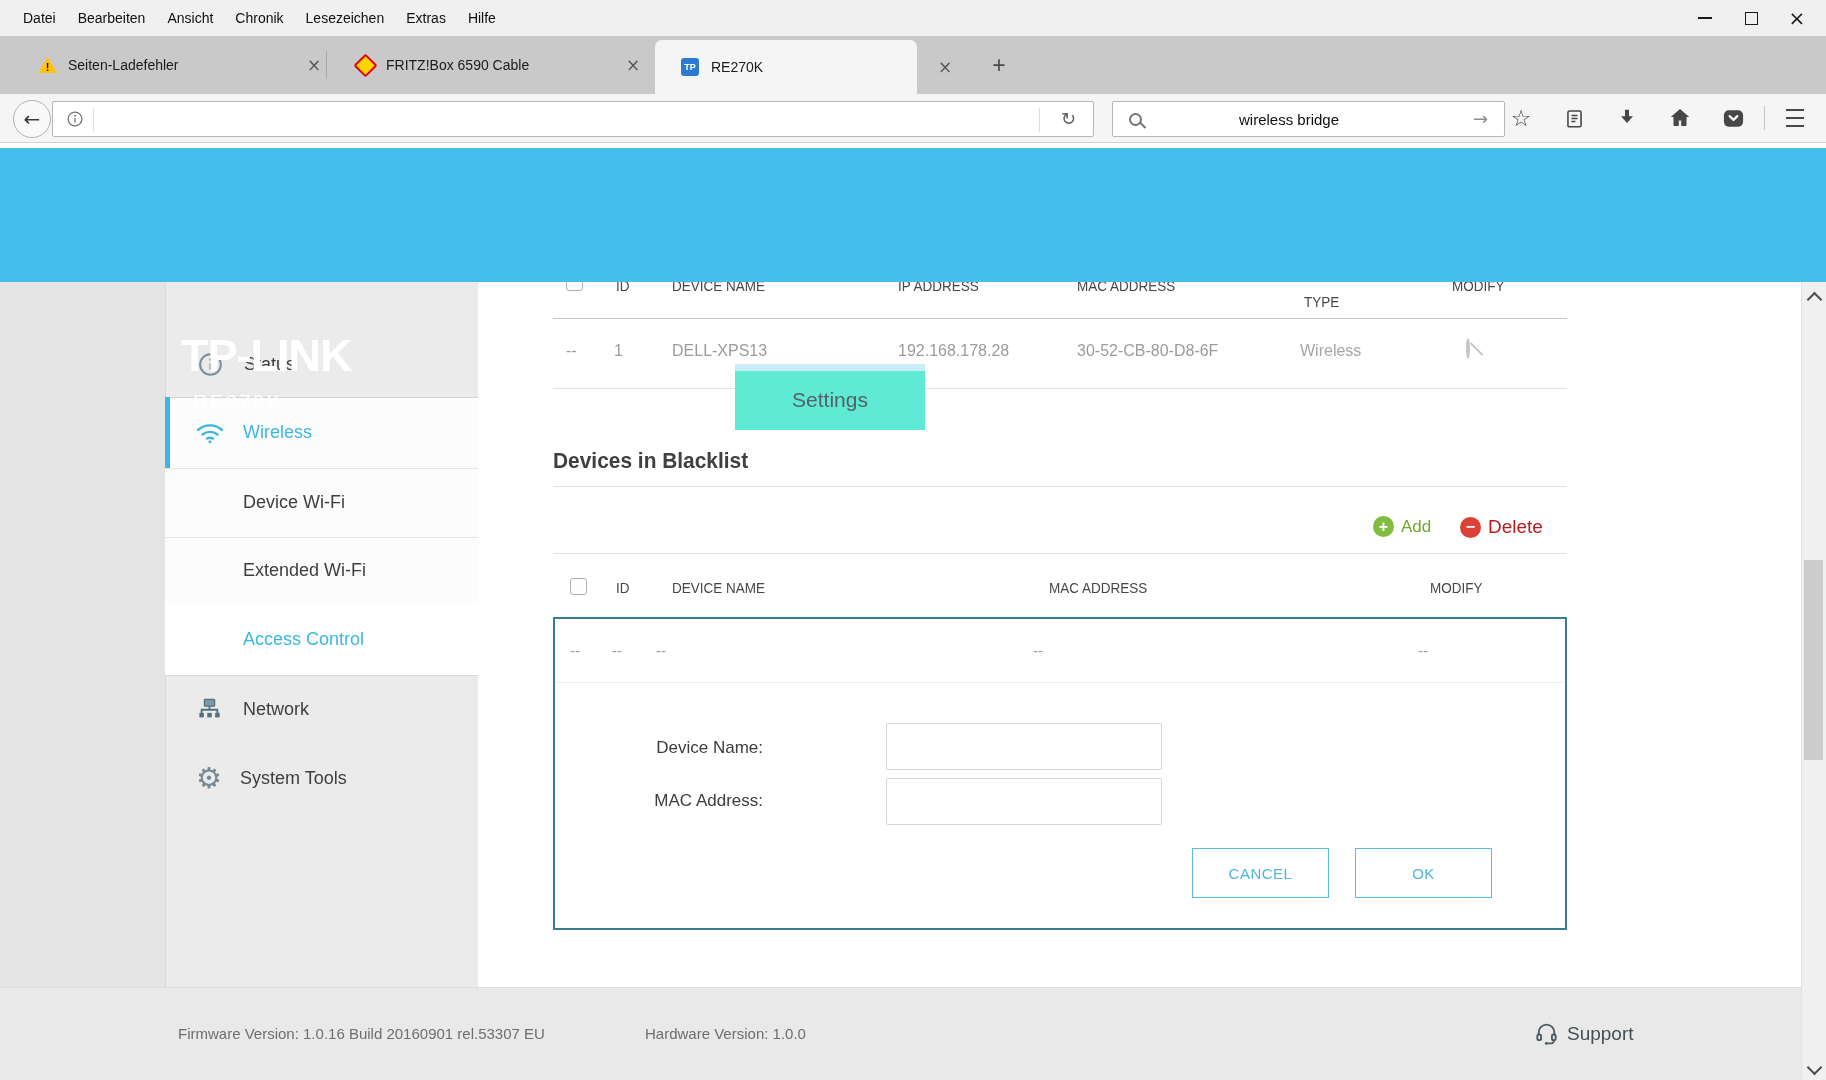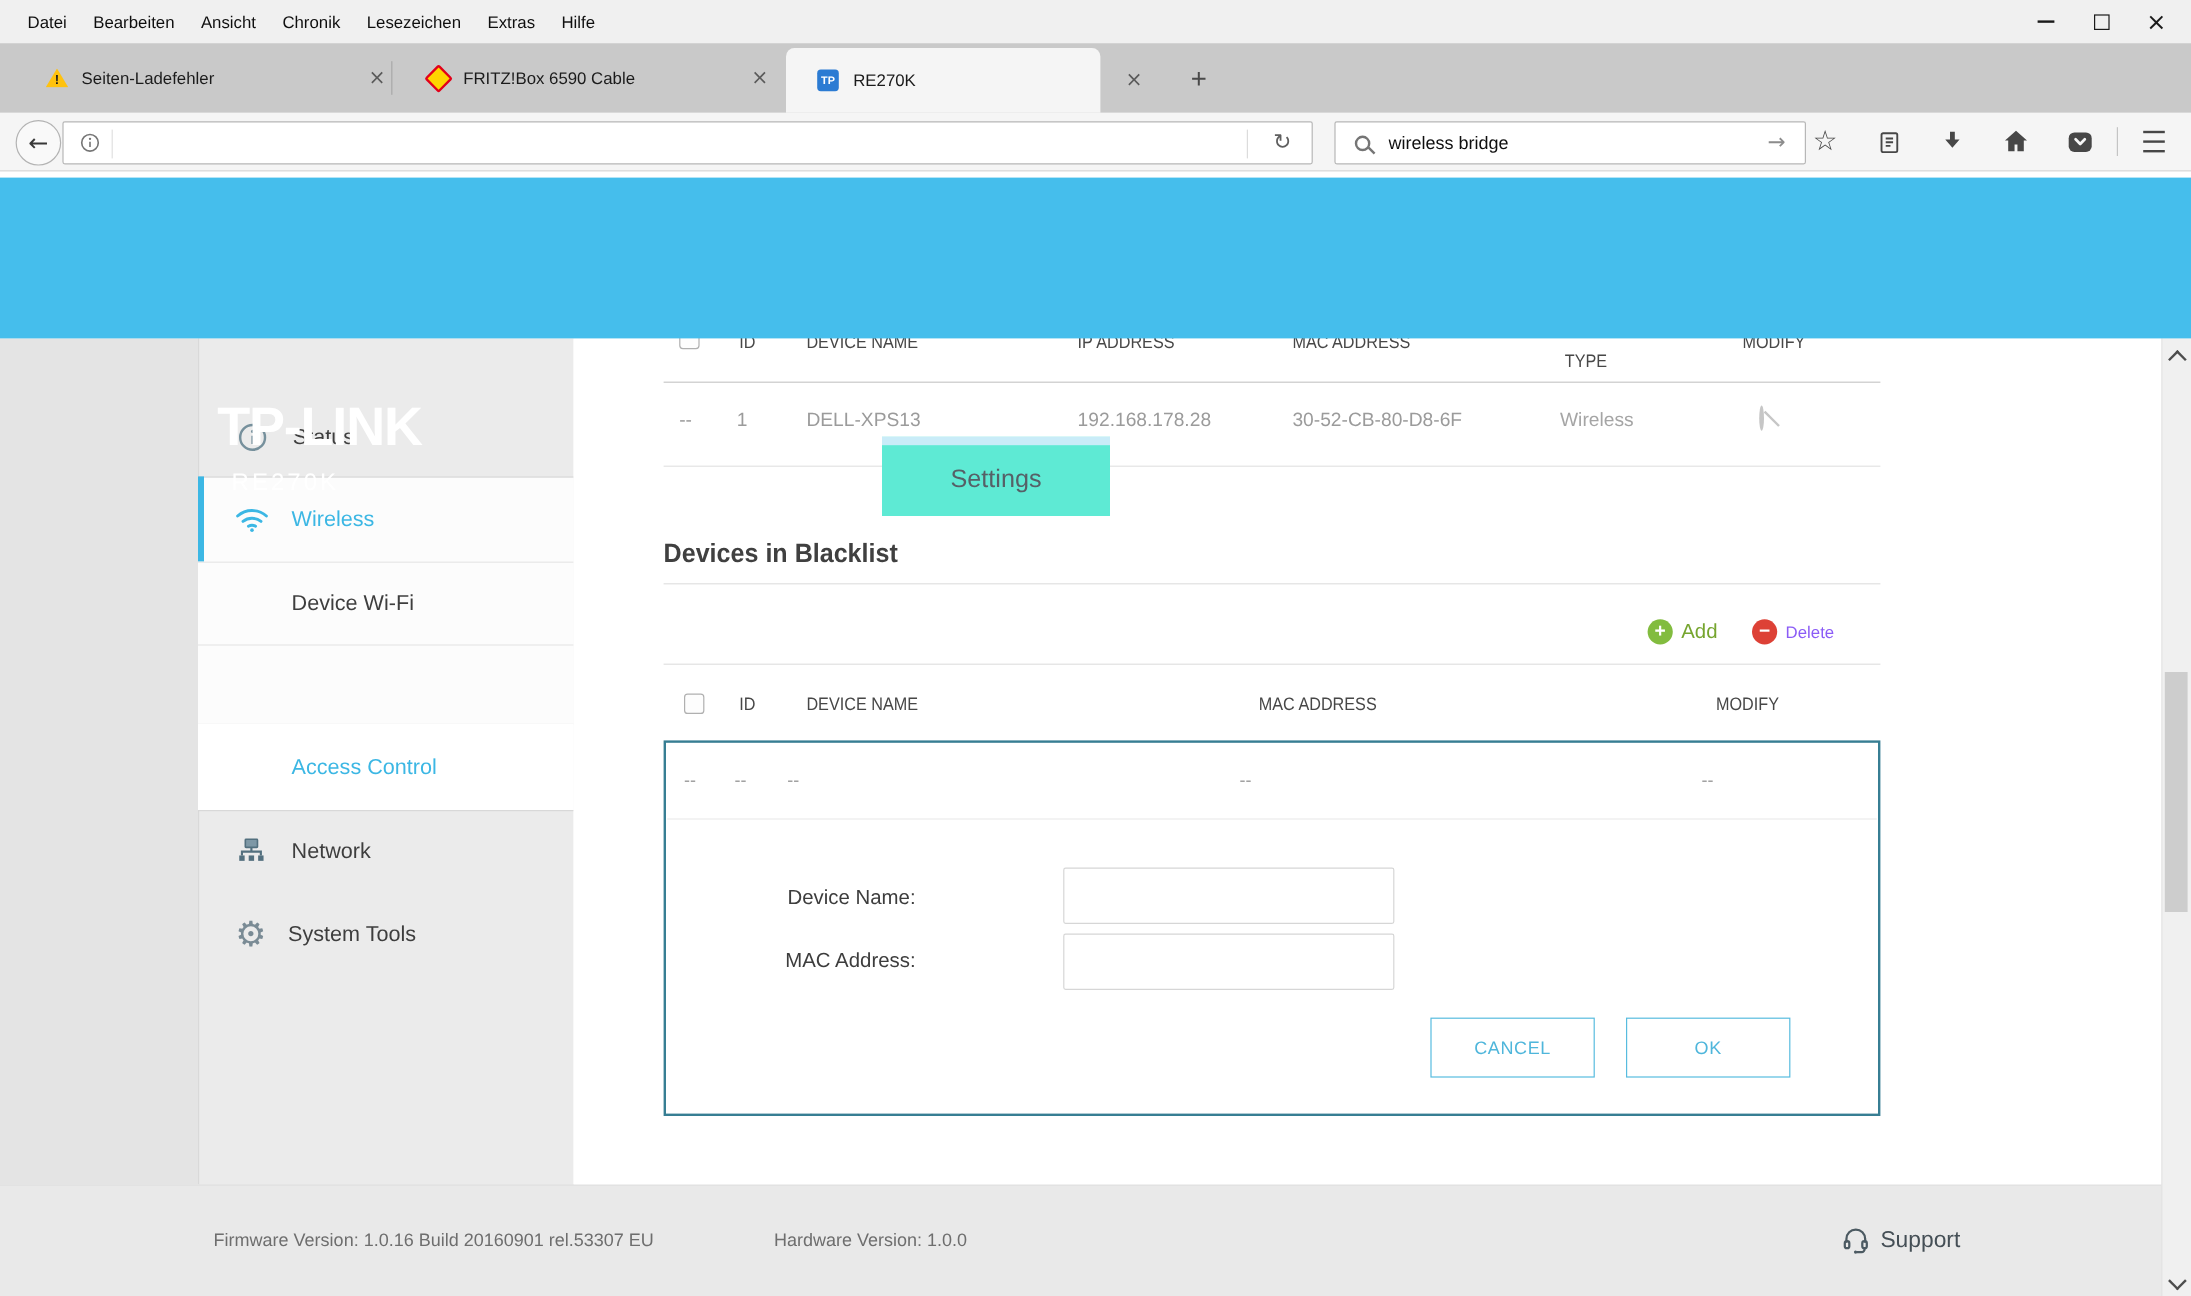--- a/index.html
+++ b/index.html
@@ -69,21 +69,21 @@
   .z2{z-index:2}
   .hdrcell{font-size:15px;color:#474747;white-space:nowrap;display:inline-block;transform:scaleX(.9);transform-origin:0 50%}
   .rowcell{font-size:16px;color:#9b9b9b;white-space:nowrap}
   .hline{height:1px}
   .cbox{width:17px;height:17px;background:#fdfdfd;border:1px solid #b0b0b0;border-radius:3px;box-sizing:border-box}
   .icon-block{width:22px;height:22px;border:2px solid #c6c6c6;border-radius:50%;position:relative;box-sizing:border-box}
   .icon-block::after{content:"";position:absolute;left:0px;top:8px;width:17px;height:2px;background:#c6c6c6;transform:rotate(45deg)}
   .bl-title{font-size:22px;font-weight:bold;color:#404040;display:inline-block;transform:scaleX(.95);transform-origin:0 50%}
   .circlebtn{width:21px;height:21px;border-radius:50%;color:#fff;font-size:16px;font-weight:bold}
   .addtext{font-size:17px;color:#76A52F}
-  .deltext{font-size:14px;color:#8b5cf6}
+  .deltext{font-size:19px;color:#b91c1c}
   .tealbox{left:553px;top:617px;width:1014px;height:313px;border:2px solid #377E93;background:#fff;box-sizing:border-box}
   .formlabel{font-size:17px;color:#3d3d3d;text-align:right}
   .tpinput{border:1px solid #d6d6d6;background:#fff;outline:none;font-size:16px;padding:0 10px;box-sizing:border-box;border-radius:2px;font-family:"Liberation Sans",sans-serif}
   .bbtn{border:1px solid #58BCDF;color:#4FB6DB;background:#fff;font-size:15px;letter-spacing:.5px;cursor:pointer;font-family:"Liberation Sans",sans-serif}
 
   .footer{left:0;top:987px;width:1826px;height:93px;background:#e9e9e9;border-top:1px solid #dedede;box-sizing:border-box}
   .foot-text{font-size:15px;color:#6e6e6e}
   .support-label{font-size:19px;color:#454f56}
 
   .scrollbar{left:1801px;top:282px;width:25px;height:798px;background:#f0f0f0;border-left:1px solid #e2e2e2;box-sizing:border-box}
@@ -155,21 +155,21 @@
         <path d="M12 10.8v6"></path>
         <circle cx="12" cy="7.6" r="1.3" fill="#767676" stroke="none"></circle>
     </svg>
     <div class="abs vline" style="left:40px;top:6px;background:#e0e0e0"></div>
     <div class="abs vline" style="left:986px;top:6px;background:#dcdcdc"></div>
     <span class="abs glyph" style="left:1008px;top:8px;font-size:18px;color:#5f5f5f">↻</span>
   </div>
 
   <div class="abs searchbar flexc">
     <span class="icon-search" style="margin-left:16px"></span>
-    <input class="chromeinput" style="margin-left: 13px; width: 290px;" value="wireless bridge">
+    <input class="chromeinput" style="width: 290px; text-align: center;" value="wireless bridge">
     <span class="abs glyph" style="left:360px;top:8px;font-size:18px;color:#8c8c8c">→</span>
   </div>
 
   <div class="abs toolico ctr" style="left:1504px;top:101px">
     <span class="glyph" style="font-size:23px;color:#474747">☆</span>
   </div>
   <div class="abs toolico ctr" style="left:1557px;top:101px">
     <svg width="21" height="21" viewBox="0 0 24 24" fill="none" stroke="#474747" stroke-width="1.8">
       <rect x="4.5" y="3.5" width="15" height="18" rx="1.5"></rect>
         <path d="M8.5 8.5h7M8.5 12h7M8.5 15.5h4.5"></path>
@@ -251,20 +251,23 @@
     </svg>
     <span class="sblabel sblabel-active" style="margin-left:18px">Wireless</span>
   </div>
   <div class="abs sb-div" style="top:468px;background:#e6e6e6"></div>
 
   <div class="abs sb-item flexc" style="top:468px;height:69px">
     <span class="sblabel" style="margin-left:78px">Device Wi-Fi</span>
   </div>
   <div class="abs sb-div" style="top:537px;background:#e6e6e6"></div>
 
+  <div class="abs sb-item flexc" style="top:537px;height:66px">
+    <span class="sblabel" style="margin-left:78px">Extended Wi-Fi</span>
+  </div>
   <div class="abs sb-div" style="top:603px;background:#e6e6e6"></div>
 
   <div class="abs sb-item flexc" style="top:603px;height:72px;background:#fff">
     <span class="sblabel sblabel-active" style="margin-left:78px">Access Control</span>
   </div>
   <div class="abs sb-div" style="top:675px;background:#d8d8d8"></div>
 
   <div class="abs sb-item flexc" style="top:675px;height:69px">
     <svg style="margin-left:31px" width="27" height="27" viewBox="0 0 24 24">
       <rect x="7.5" y="3" width="9" height="6" rx="0.5" fill="#7E98A6" stroke="#53707F" stroke-width="1.2"></rect>

